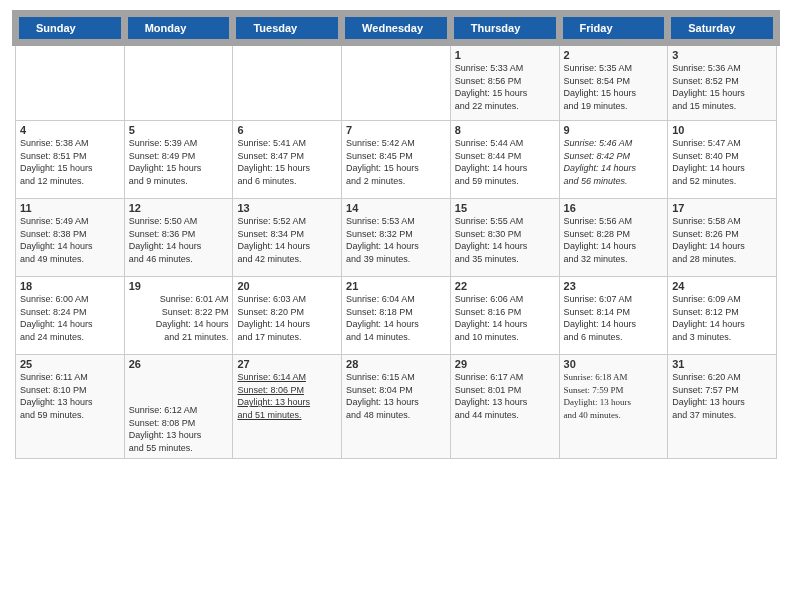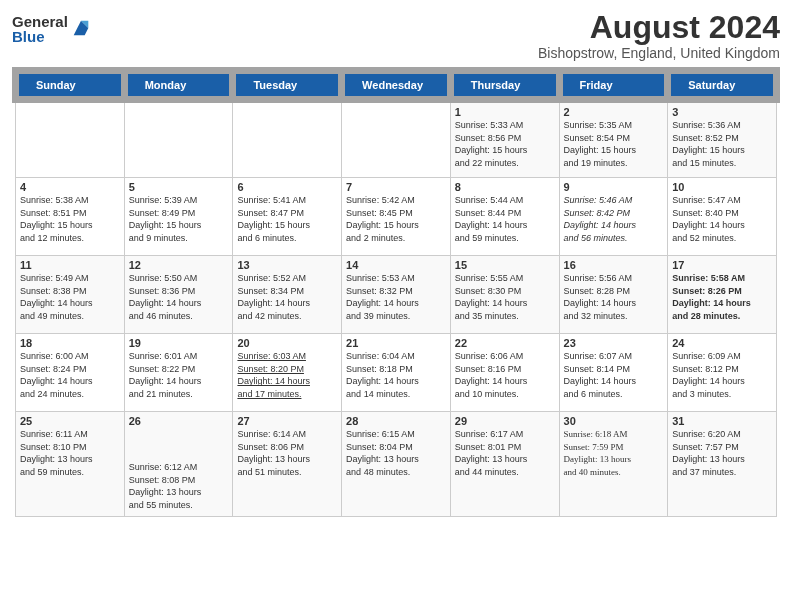--- a/index.html
+++ b/index.html
@@ -104,36 +104,20 @@
       color: #666;
       margin-top: 4px;
       text-align: left;
       padding-left: 2px;
     }
   </style>
 </head>
 <body>
 
 <div class="container">
-  <div class="header-row">
-    <div class="logo">
-      <div class="logo-text">
-        <span class="logo-general">General</span>
-        <span class="logo-blue">Blue</span>
-      </div>
-      <svg class="logo-icon" viewBox="0 0 30 30">
-        <polygon points="5,25 15,5 25,15 20,25" fill="#1a5fa8"></polygon>
-        <polygon points="15,5 25,5 25,15" fill="#4a9fd4"></polygon>
-      </svg>
-    </div>
-    <div class="title-block">
-      <div class="month-year">August 2024</div>
-      <div class="location">Bishopstrow, England, United Kingdom</div>
-    </div>
-  </div>
 
   <table>
     <thead>
       <tr>
       <th>Sunday</th>
           <th>Monday</th>
           <th>Tuesday</th>
           <th>Wednesday</th>
           <th>Thursday</th>
           <th>Friday</th>
@@ -257,44 +241,44 @@
           </td>
           <td>
             <span class="day-number">16</span>
             <div class="cell-content" style="white-space: pre-line;">Sunrise: 5:56 AM
 Sunset: 8:28 PM
 Daylight: 14 hours
 and 32 minutes.</div>
           </td>
           <td>
             <span class="day-number">17</span>
-            <div class="cell-content" style="white-space: pre-line; font-weight: bold;">Sunrise: 5:58 AM
+            <div class="cell-content" style="white-space: pre-line;">Sunrise: 5:58 AM
 Sunset: 8:26 PM
 Daylight: 14 hours
 and 28 minutes.</div>
           </td>
         </tr>
         <tr>
           <td>
             <span class="day-number">18</span>
             <div class="cell-content" style="white-space: pre-line;">Sunrise: 6:00 AM
 Sunset: 8:24 PM
 Daylight: 14 hours
 and 24 minutes.</div>
           </td>
           <td>
             <span class="day-number">19</span>
-            <div class="cell-content" style="white-space: pre-line;">Sunrise: 6:01 AM
+            <div class="cell-content" style="white-space: pre-line; text-align: right;">Sunrise: 6:01 AM
 Sunset: 8:22 PM
 Daylight: 14 hours
 and 21 minutes.</div>
           </td>
           <td>
             <span class="day-number">20</span>
-            <div class="cell-content" style="white-space: pre-line; text-decoration: underline;">Sunrise: 6:03 AM
+            <div class="cell-content" style="white-space: pre-line;">Sunrise: 6:03 AM
 Sunset: 8:20 PM
 Daylight: 14 hours
 and 17 minutes.</div>
           </td>
           <td>
             <span class="day-number">21</span>
             <div class="cell-content" style="white-space: pre-line;">Sunrise: 6:04 AM
 Sunset: 8:18 PM
 Daylight: 14 hours
 and 14 minutes.</div>
@@ -331,21 +315,21 @@
           </td>
           <td>
             <span class="day-number">26</span>
             <div class="cell-content" style="white-space: pre-line; margin-top: 34px;">Sunrise: 6:12 AM
 Sunset: 8:08 PM
 Daylight: 13 hours
 and 55 minutes.</div>
           </td>
           <td>
             <span class="day-number">27</span>
-            <div class="cell-content" style="white-space: pre-line;">Sunrise: 6:14 AM
+            <div class="cell-content" style="white-space: pre-line; text-decoration: underline;">Sunrise: 6:14 AM
 Sunset: 8:06 PM
 Daylight: 13 hours
 and 51 minutes.</div>
           </td>
           <td>
             <span class="day-number">28</span>
             <div class="cell-content" style="white-space: pre-line;">Sunrise: 6:15 AM
 Sunset: 8:04 PM
 Daylight: 13 hours
 and 48 minutes.</div>

